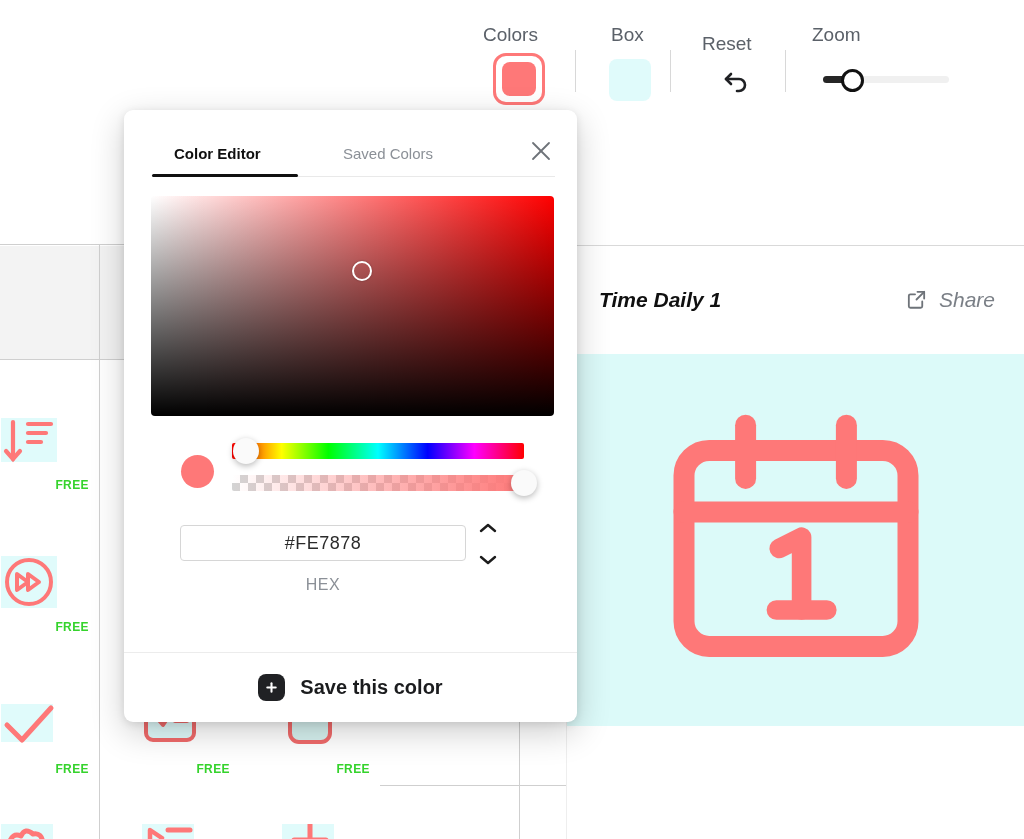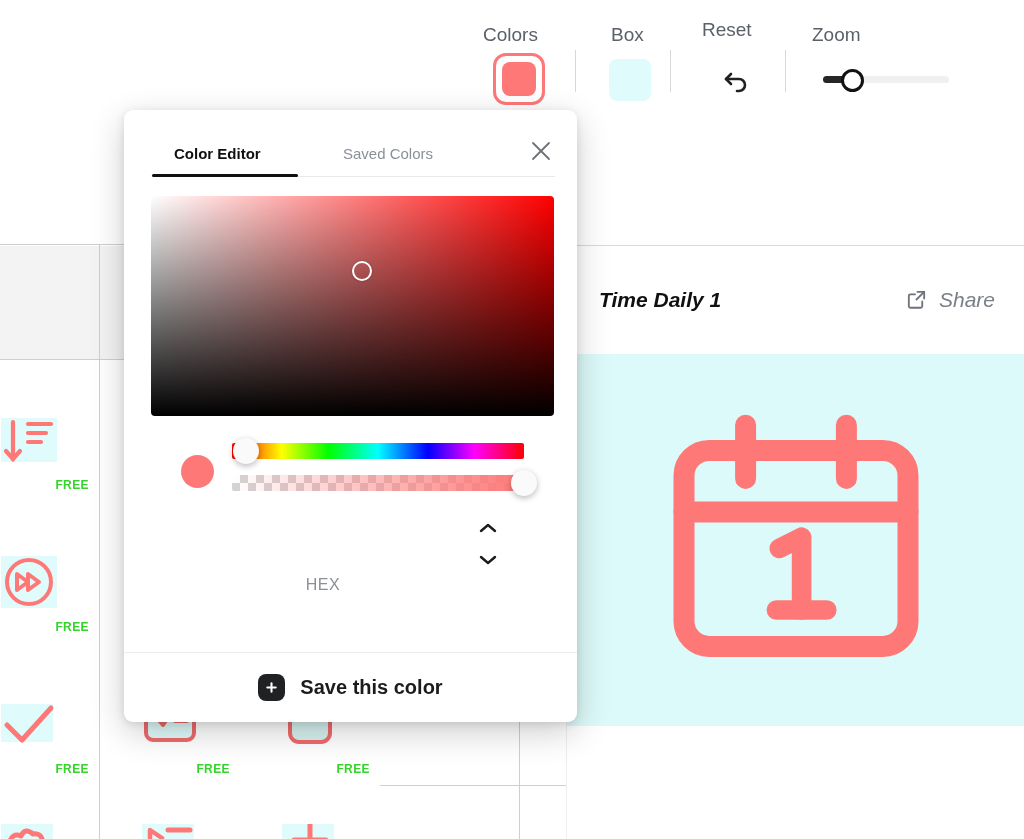--- a/index.html
+++ b/index.html
@@ -340,21 +340,21 @@
     </div>
   </div>
 
   <div class="toolbar">
     <div class="tb-group" style="left:103px; top:25px;">
       <div class="tb-label">Colors</div>
     </div>
     <div class="tb-group" style="left:231px; top:25px;">
       <div class="tb-label">Box</div>
     </div>
-    <div class="tb-group" style="left:322px; top:20px;">
+    <div class="tb-group" style="left:322px; top:34px;">
       <div class="tb-label">Reset</div>
     </div>
     <div class="tb-group" style="left:432px; top:25px;">
       <div class="tb-label">Zoom</div>
     </div>
 
     <div class="tb-sep" style="left:195px;"></div>
     <div class="tb-sep" style="left:290px;"></div>
     <div class="tb-sep" style="left:405px;"></div>
 
@@ -431,20 +431,21 @@
       <div class="slider-track hue-track"></div>
       <div class="slider-thumb hue-thumb"></div>
     </div>
 
     <div class="slider-row alp-row">
       <div class="alp-checker"></div>
       <div class="slider-track alp-track"></div>
       <div class="slider-thumb alp-thumb"></div>
     </div>
 
+    <div class="hex-field">#FE7878</div>
     <div class="hex-stepper">
       <svg width="20" height="13" viewBox="0 0 20 13">
         <polyline points="3,9 10,3 17,9" stroke="#1c1c1c" stroke-width="2.4" fill="none" stroke-linecap="round" stroke-linejoin="round"></polyline>
       </svg>
       <svg width="20" height="13" viewBox="0 0 20 13">
         <polyline points="3,4 10,10 17,4" stroke="#1c1c1c" stroke-width="2.4" fill="none" stroke-linecap="round" stroke-linejoin="round"></polyline>
       </svg>
     </div>
     <div class="hex-label">HEX</div>
 

